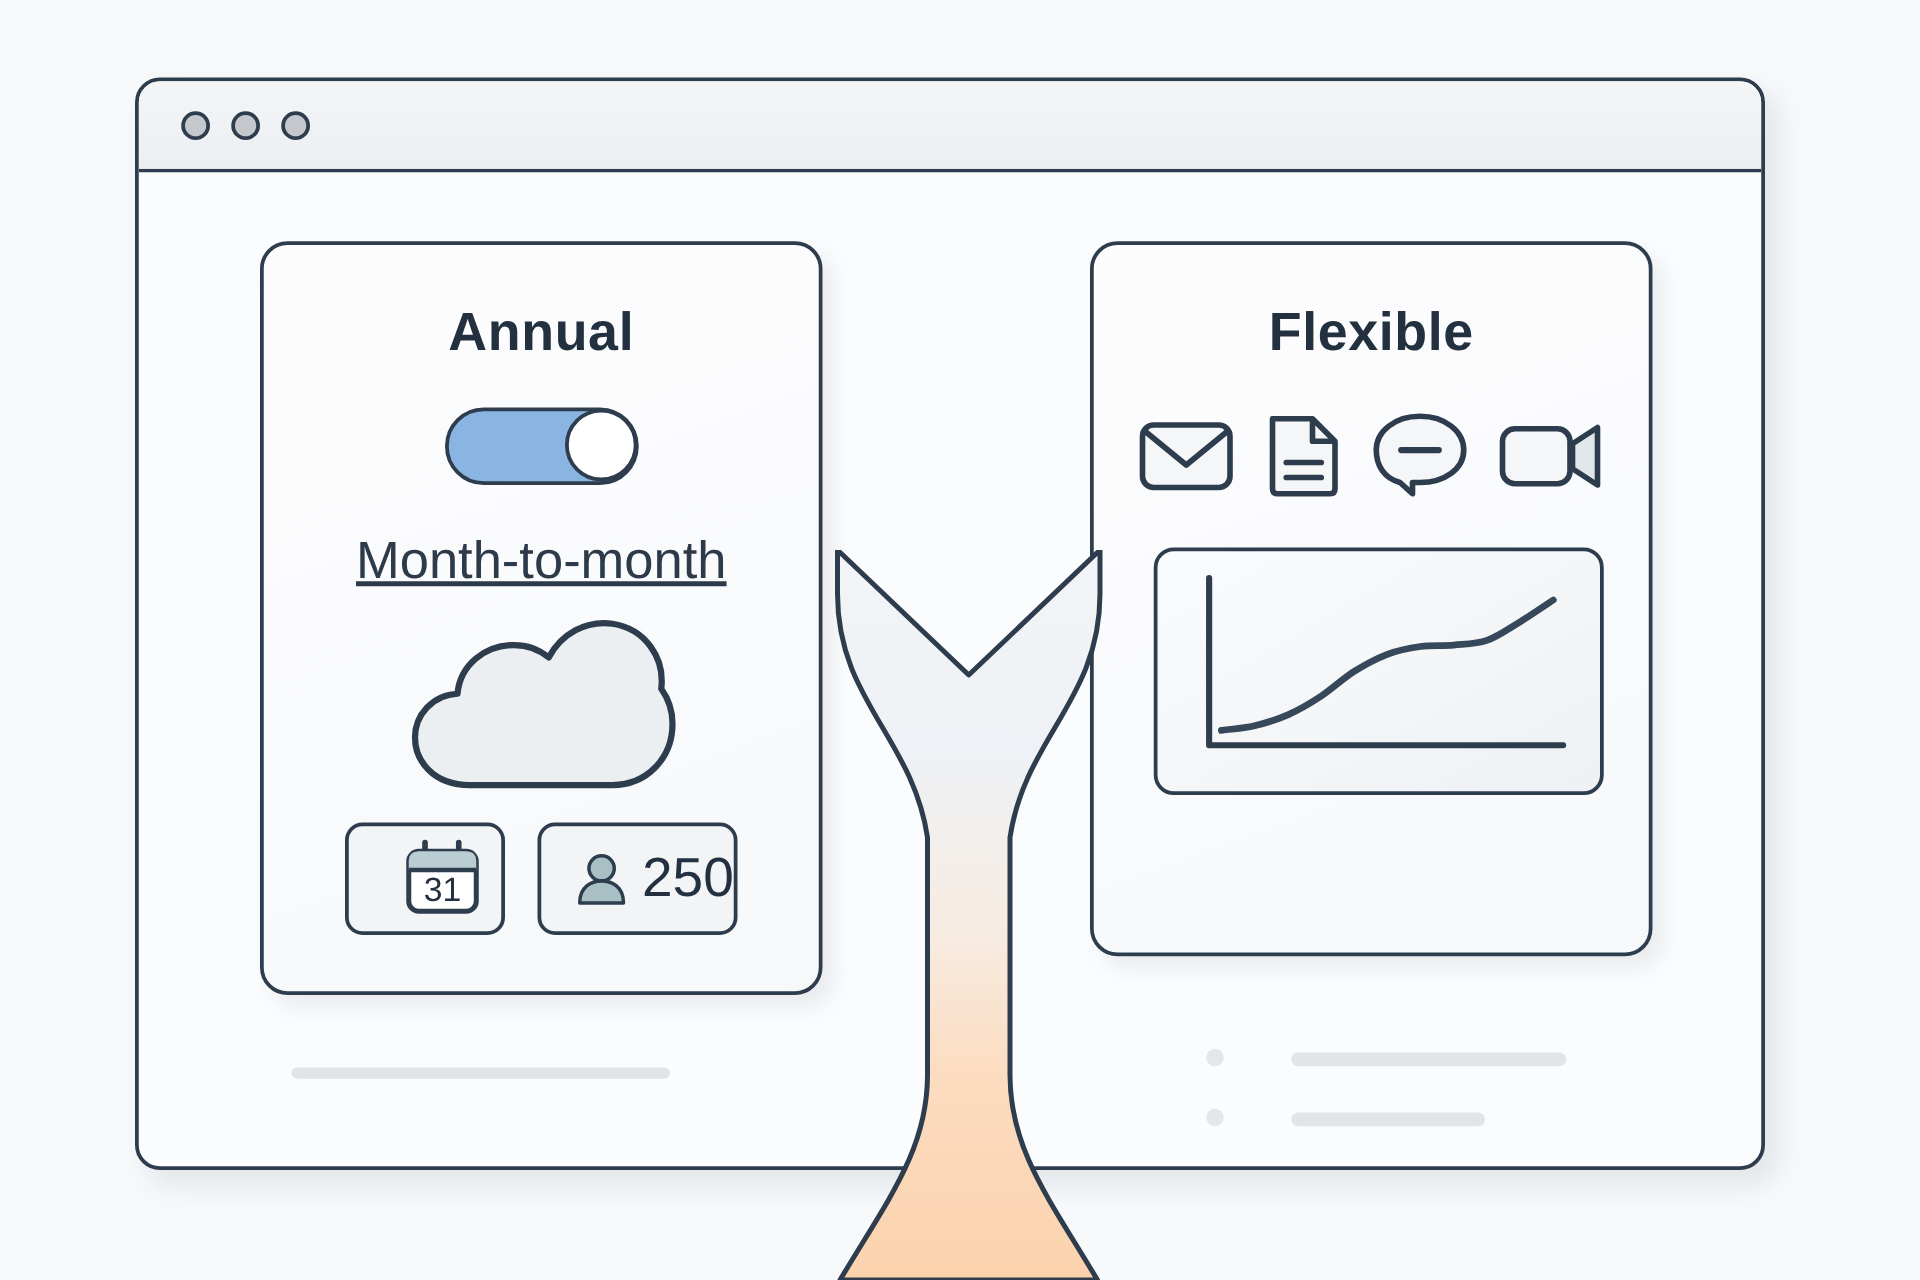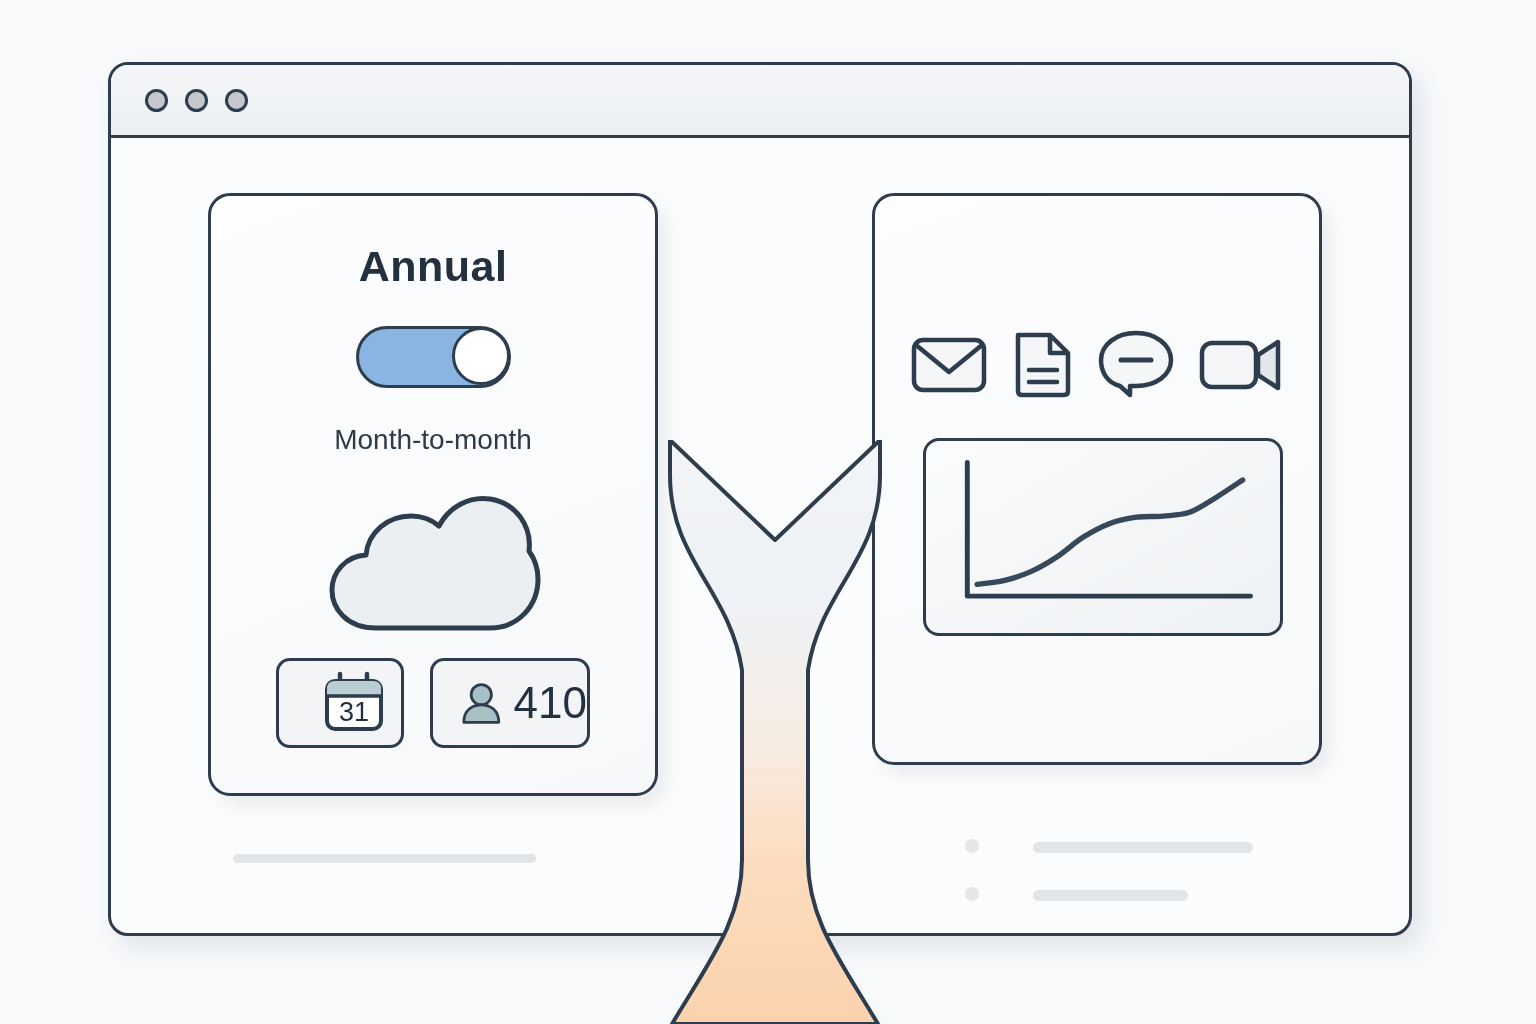--- a/index.html
+++ b/index.html
@@ -116,22 +116,23 @@
     border-radius: 50%;
     background: #ffffff;
     border: 3.5px solid #2e3d4d;
     box-sizing: border-box;
   }
   #toggle-caption {
     position: absolute;
     left: 0; right: 0;
     top: 228px;
     text-align: center;
-    font-size: 28px;
+    font-size: 42px;
     color: #2c3a49;
+    text-decoration: underline;
   }
 
   
   #cloud-wrap {
     position: absolute;
     left: 0; right: 0;
     top: 290px;
     display: flex;
     justify-content: center;
   }
@@ -285,28 +286,29 @@
             <line x1="7" y1="26" x2="61" y2="26" stroke="#2e3d4d" stroke-width="3.5"></line>
             <text x="34" y="51" text-anchor="middle" font-family="Liberation Sans, sans-serif" font-size="27" fill="#22303f">31</text>
           </svg>
         </div>
 
         <div class="chip" id="chip-seats">
           <svg width="44" height="50" viewBox="0 0 44 50">
             <circle cx="22" cy="16" r="11" fill="#a8bfc4" stroke="#2e3d4d" stroke-width="3"></circle>
             <path d="M3 46 C3 32 13 27 22 27 C31 27 41 32 41 46 Z" fill="#a8bfc4" stroke="#2e3d4d" stroke-width="3" stroke-linejoin="round"></path>
           </svg>
-          <span class="chip-value">410</span>
+          <span class="chip-value">250</span>
         </div>
 
       </div>
     </div>
 
     <div class="card" id="card-flexible">
 
+      <div class="card-title" id="title-flexible">Flexible</div>
 
       <div id="icon-row">
 
         <svg width="78" height="62" viewBox="0 0 78 62">
           <rect x="4" y="7" width="70" height="50" rx="9" fill="#f4f6f8" stroke="#2e3d4d" stroke-width="4.5"></rect>
           <path d="M6 12 L39 39 L72 12" fill="none" stroke="#2e3d4d" stroke-width="4.5" stroke-linecap="round" stroke-linejoin="round"></path>
         </svg>
 
         <svg width="64" height="70" viewBox="0 0 64 70">
           <path d="M8 6 L40 6 L58 24 L58 62 Q58 66 54 66 L12 66 Q8 66 8 62 Z" fill="#f4f6f8" stroke="#2e3d4d" stroke-width="4.5" stroke-linejoin="round"></path>

